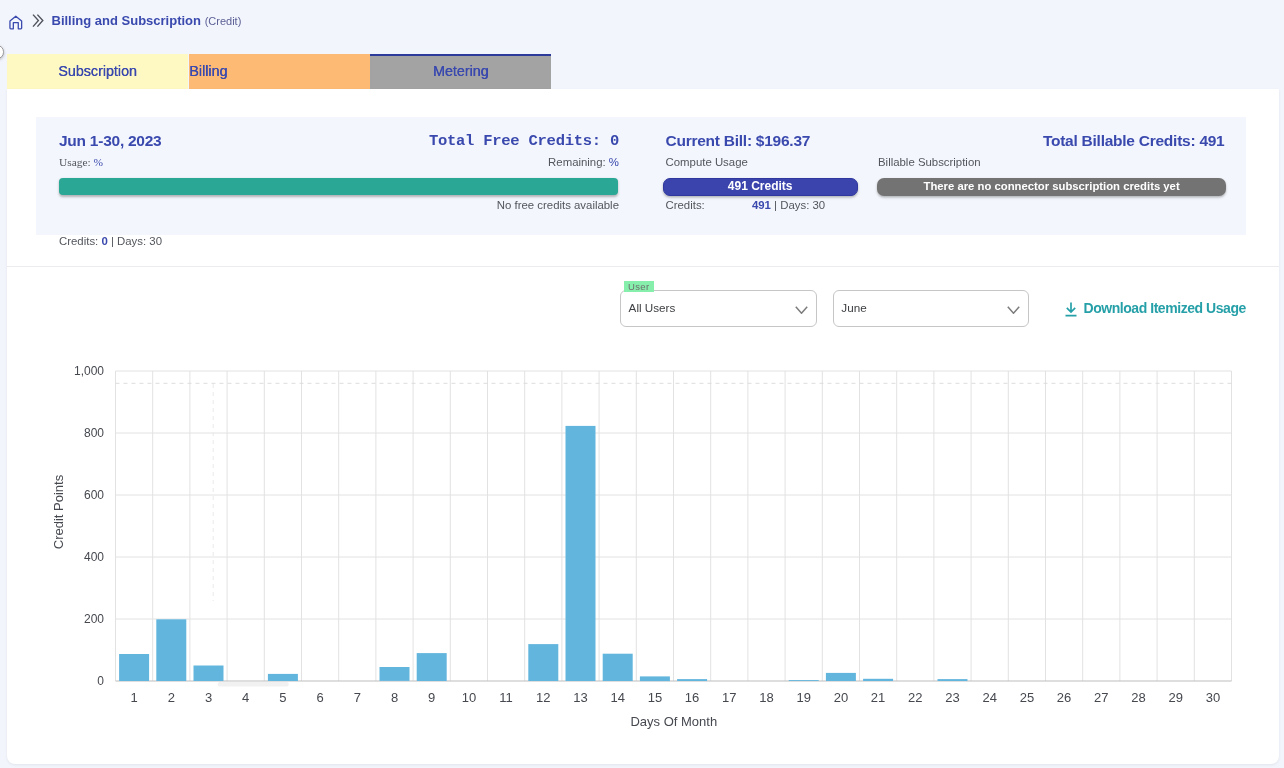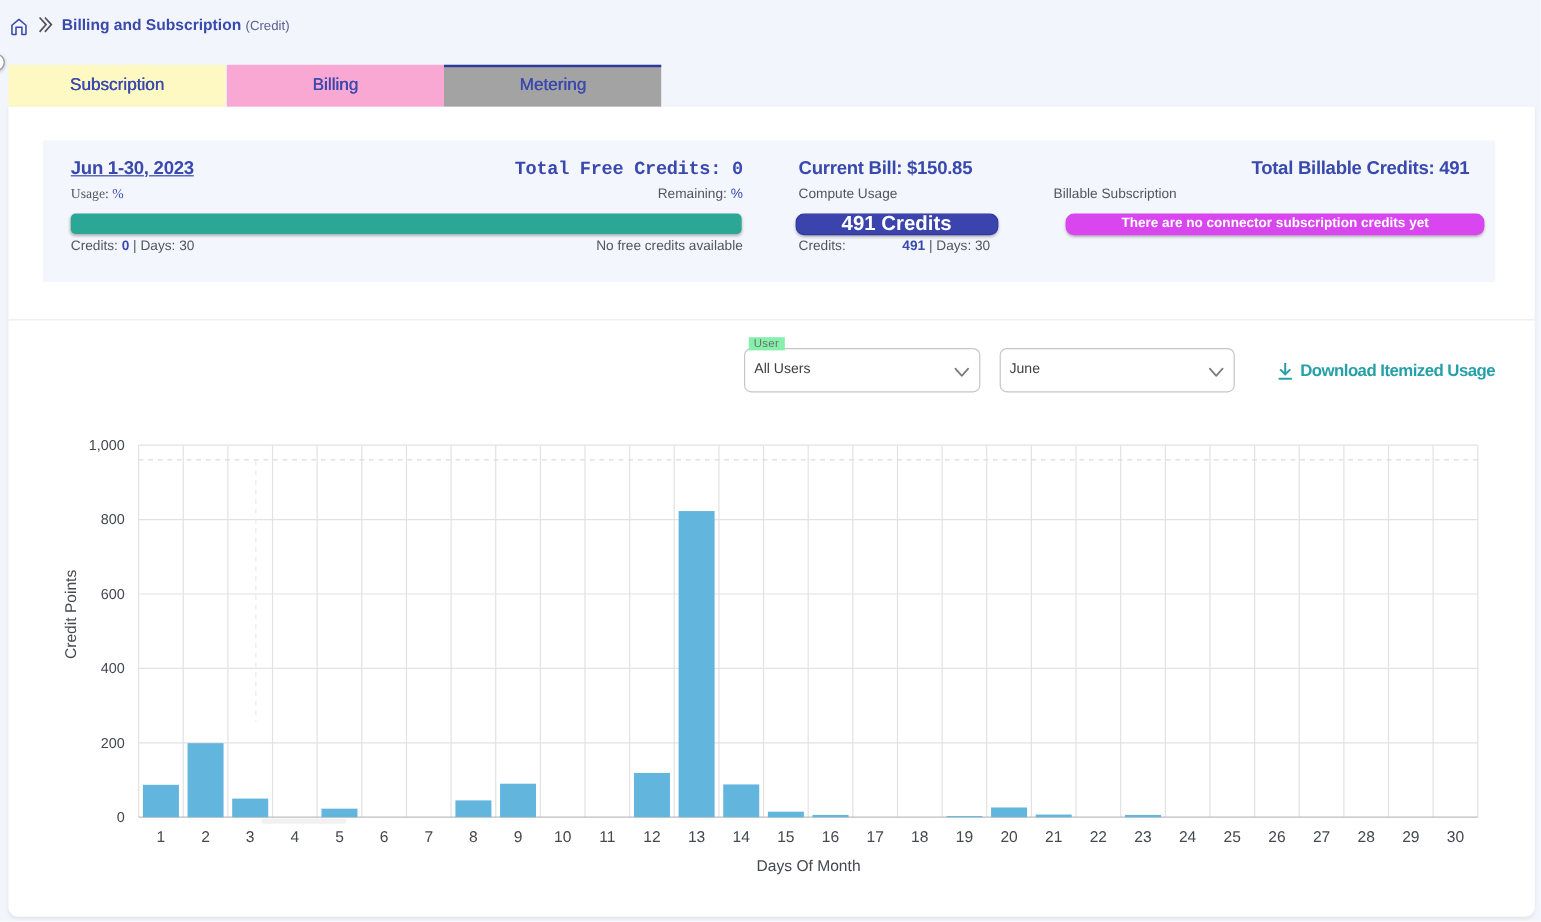--- a/index.html
+++ b/index.html
@@ -18,49 +18,49 @@
   </svg>
 <svg class="abs" style="left:32.2px;top:14.2px;" width="12.5" height="13.5" viewBox="0 0 12.5 13.5" fill="none" stroke="#51525c" stroke-width="1.4">
     <path d="M1 0.6 6.4 6.5 1 12.6"></path>
     <path d="M5.4 0.6 10.8 6.5 5.4 12.6"></path>
   </svg>
 <div class="abs" style="left:51.5px;top:13.4px;font-size:13px;line-height:16px;font-weight:bold;color:#3a49ae;">Billing and Subscription <span style="font-weight:normal;font-size:11px;color:#5b5f94;">(Credit)</span></div>
 
 <div class="abs" style="left:-9.6px;top:45.4px;width:13.4px;height:13.4px;border-radius:50%;background:#fff;border:1.6px solid #98989c;box-shadow:0 1px 3px rgba(0,0,0,0.25);"></div>
 
 <div class="abs" style="left:7.3px;top:53.8px;width:180.4px;height:34.8px;background:#fef9c3;text-align:center;line-height:34.8px;font-size:14.3px;color:#3a49ae;text-shadow:0.35px 0 0 #3a49ae;">Subscription</div>
-<div class="abs" style="left:189.2px;top:53.8px;width:180.5px;height:34.8px;background:#f9a8d4;text-align:center;line-height:34.8px;font-size:14.3px;color:#3a49ae;text-shadow:0.35px 0 0 #3a49ae;">Billing</div>
+<div class="abs" style="left:189.2px;top:53.8px;width:180.5px;height:34.8px;background:#fdba74;text-align:left;line-height:34.8px;font-size:14.3px;color:#3a49ae;text-shadow:0.35px 0 0 #3a49ae;">Billing</div>
 <div class="abs" style="left:370.4px;top:53.8px;width:180.6px;height:35px;background:#a3a3a3;border-top:2px solid #2c3a99;text-align:center;line-height:31.5px;font-size:14.3px;color:#3a49ae;text-shadow:0.35px 0 0 #3a49ae;">Metering</div>
 
 <div class="abs" style="left:7px;top:88.5px;width:1271.5px;height:675px;background:#fff;border-radius:0 0 8px 8px;box-shadow:0 1px 3px rgba(0,0,0,0.07);"></div>
 
 <div class="abs" style="left:36px;top:117px;width:1210px;height:117.5px;background:#f3f6fc;"></div>
 
 <div class="abs" style="left:59px;top:132px;width:560px;height:19px;">
-  <span class="hdr" style="float:left;text-decoration:underline;">Jun 1-30, 2023</span>
+  <span class="hdr" style="float:left;">Jun 1-30, 2023</span>
   <span class="hdr" style="float:right;font-family:Liberation Mono, monospace;">Total Free Credits: 0</span>
 </div>
 <div class="abs g" style="left:59px;top:156px;width:560px;height:14px;">
   <span style="float:left;font-family:Liberation Serif, serif;">Usage: <span class="indigo">%</span></span>
   <span style="float:right;">Remaining: <span class="indigo">%</span></span>
 </div>
 <div class="abs" style="left:59px;top:178px;width:559px;height:17.3px;background:#2aa795;border-radius:4px;box-shadow:0 1.5px 2.5px rgba(0,0,0,0.28);"></div>
 <div class="abs g" style="left:59px;top:199px;width:560px;height:14px;">
-  <span style="float:left;">Credits: <span class="indigo" style="font-weight:bold;">0</span> | Days: 30</span>
+  <span style="float:left;margin-top:36px;">Credits: <span class="indigo" style="font-weight:bold;">0</span> | Days: 30</span>
   <span style="float:right;">No free credits available</span>
 </div>
 
 <div class="abs" style="left:665.5px;top:132px;width:559px;height:19px;">
-  <span class="hdr" style="float:left;">Current Bill: $150.85</span>
+  <span class="hdr" style="float:left;">Current Bill: $196.37</span>
   <span class="hdr" style="float:right;">Total Billable Credits: 491</span>
 </div>
 <div class="abs g" style="left:665.5px;top:156px;">Compute Usage</div>
 <div class="abs g" style="left:878px;top:156px;">Billable Subscription</div>
-<div class="abs" style="left:662.7px;top:178.2px;width:169px;height:17.7px;background:#3b44ad;border:1px solid #3038a0;border-radius:7px;box-shadow:0 1.5px 2.5px rgba(0,0,0,0.28);text-align:center;line-height:15.7px;font-size:17px;font-weight:bold;color:#fff;">491 Credits</div>
-<div class="abs" style="left:877.2px;top:178.2px;width:348.8px;height:17.7px;background:#d946ef;border-radius:7px;box-shadow:0 1.5px 2.5px rgba(0,0,0,0.28);text-align:center;line-height:17.7px;font-size:11.3px;font-weight:bold;color:#fff;margin-left:11px;">There are no connector subscription credits yet</div>
+<div class="abs" style="left:662.7px;top:178.2px;width:195px;height:17.7px;background:#3b44ad;border:1px solid #3038a0;border-radius:7px;box-shadow:0 1.5px 2.5px rgba(0,0,0,0.28);text-align:center;line-height:15.7px;font-size:12px;font-weight:bold;color:#fff;">491 Credits</div>
+<div class="abs" style="left:877.2px;top:178.2px;width:348.8px;height:17.7px;background:#737373;border-radius:7px;box-shadow:0 1.5px 2.5px rgba(0,0,0,0.28);text-align:center;line-height:17.7px;font-size:11.3px;font-weight:bold;color:#fff;">There are no connector subscription credits yet</div>
 <div class="abs g" style="left:665.5px;top:199px;">Credits: <span class="indigo" style="font-weight:bold;margin-left:44px;">491</span> | Days: 30</div>
 
 <div class="abs" style="left:7px;top:266px;width:1271.5px;height:1px;background:#ececf0;"></div>
 
 <div class="abs" style="left:620px;top:290px;width:197px;height:37px;border:1px solid #c6c6c6;border-radius:6px;background:#fff;"></div>
 <div class="abs" style="left:623.8px;top:281.3px;padding:0 4.3px;background:#86efac;font-size:9.5px;line-height:11px;color:#6e6e6e;letter-spacing:0.3px;">User</div>
 <div class="abs" style="left:628.6px;top:301.2px;font-size:11.7px;color:#3f4043;">All Users</div>
 <svg class="abs" style="left:795px;top:305.5px;" width="13" height="8.5" viewBox="0 0 13 8.5" fill="none" stroke="#7c7c7c" stroke-width="1.5">
     <path d="M0.8 0.7 6.5 7.2 12.2 0.7"></path>
   </svg>

